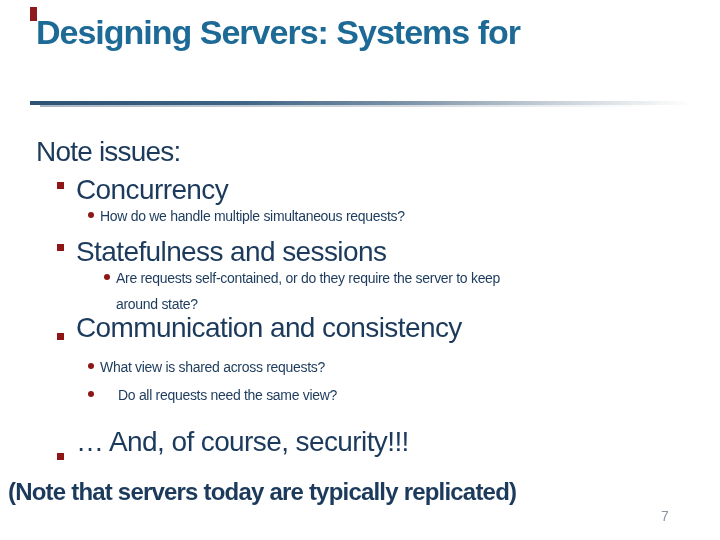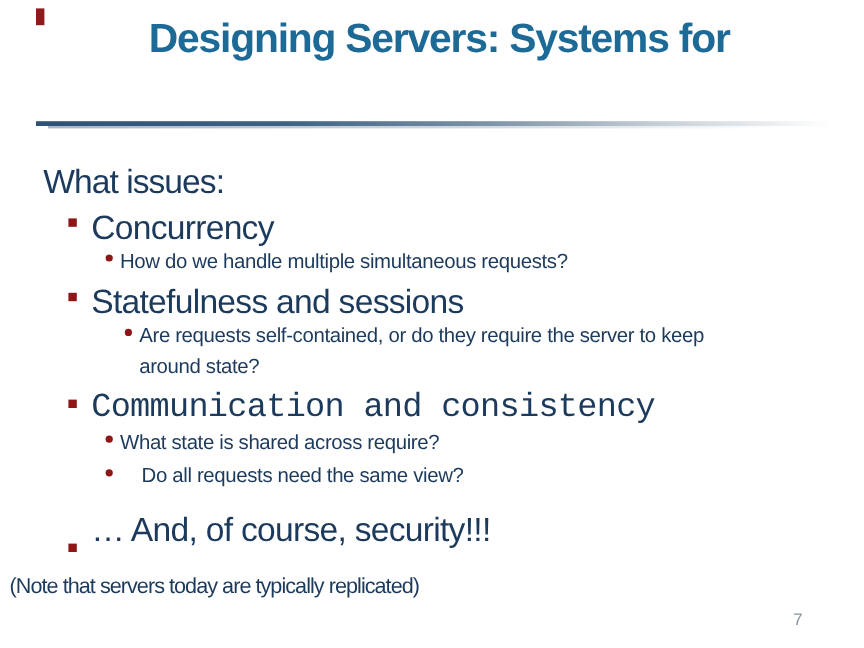--- a/index.html
+++ b/index.html
@@ -1,21 +1,21 @@
 <!DOCTYPE html>
 <html style="--title-color: #1d6a96; --body-color: #1c3a5c; --bullet-color: #8e1616; --tick-color: #8e1a1c; --page-color: #8a95a1;"><head>
 <meta charset="utf-8">
 <style>
   html,body { margin:0; padding:0; }
   body { background:#666; }
   .slide {
     position:relative; width:720px; height:540px; background:#ffffff;
     overflow:hidden; font-family:"Liberation Sans", sans-serif;
   }
-  .abs { position:absolute; white-space:nowrap;text-align:center; }
+  .abs { position:absolute; white-space:nowrap; }
 
   .accent-tick { left:30px; top:7px; width:7px; height:14px; background:var(--tick-color,#8e1a1c); }
 
   .title {
     left:36px; top:13px; width:660px;
     font-size:34px; font-weight:bold; line-height:38px;
     letter-spacing:-1px; color:var(--title-color,#1d6a96);
   }
 
   .rule-main {
@@ -24,72 +24,72 @@
   }
   .rule-shadow {
     left:40px; top:105px; width:680px; height:2px;
     background:linear-gradient(to right,#aab6c2 0%, #d4dae0 55%, rgba(255,255,255,0) 90%);
   }
 
   .body-text { color:var(--body-color,#1c3a5c); }
   .heading { left:36px; top:136px; font-size:28px; letter-spacing:-0.8px; }
 
   .l1 { font-size:28px; letter-spacing:-0.6px; left:76px; }
-  .l2 { font-size:17px; letter-spacing:-0.3px; left:100px; }
+  .l2 { font-size:14px; letter-spacing:-0.3px; left:100px; }
 
   .sq { width:7px; height:7px; background:var(--bullet-color,#8e1616); left:57px; }
   .rd { width:6px; height:6px; border-radius:50%; background:var(--bullet-color,#8e1616); left:88px; }
 
   .t-conc   { top:174px; }  .b-conc   { top:182px; }
   .t-how    { top:208px; }  .b-how    { top:212px; }
   .t-state  { top:236px; }  .b-state  { top:244px; }
   .t-are    { top:270px; left:116px; }  .b-are { top:274px; left:104px; }
   .t-around { top:296px; left:116px; }
-  .t-comm   { top:325px;font-family:Liberation Mono, monospace; }  .b-comm   { top:333px; }
+  .t-comm   { top:312px; }  .b-comm   { top:333px; }
   .t-what   { top:359px; }  .b-what   { top:363px; }
   .t-do     { top:387px;margin-left:18px; }  .b-do     { top:391px; }
   .t-sec    { top:426px; }  .b-sec    { top:453px; }
 
-  .note { left:8px; top:478px; font-size:18px; letter-spacing:-0.8px; }
+  .note { left:8px; top:478px; font-size:24px; letter-spacing:-0.8px;font-weight:bold; }
   .page-number { left:661px; top:508px; font-size:14px; color:var(--page-color,#8a95a1); }
 </style>
 </head>
 <body>
 
 <div class="slide">
 
   <div class="abs accent-tick"></div>
 
   <div class="abs title">
     <div>Designing Servers: Systems for</div>
   </div>
 
   <div class="abs rule-main"></div>
   <div class="abs rule-shadow"></div>
 
-  <div class="abs body-text heading">What issues:</div>
+  <div class="abs body-text heading">Note issues:</div>
 
   <div class="abs sq b-conc"></div>
   <div class="abs body-text l1 t-conc">Concurrency</div>
 
   <div class="abs rd b-how"></div>
   <div class="abs body-text l2 t-how">How do we handle multiple simultaneous requests?</div>
 
   <div class="abs sq b-state"></div>
   <div class="abs body-text l1 t-state">Statefulness and sessions</div>
 
   <div class="abs rd b-are"></div>
   <div class="abs body-text l2 t-around">around state?</div>
   <div class="abs body-text l2 t-are">Are requests self-contained, or do they require the server to keep</div>
 
   <div class="abs sq b-comm"></div>
   <div class="abs body-text l1 t-comm">Communication and consistency</div>
 
   <div class="abs rd b-what"></div>
-  <div class="abs body-text l2 t-what">What state is shared across require?</div>
+  <div class="abs body-text l2 t-what">What view is shared across requests?</div>
 
   <div class="abs rd b-do"></div>
   <div class="abs body-text l2 t-do">Do all requests need the same view?</div>
 
   <div class="abs sq b-sec"></div>
   <div class="abs body-text l1 t-sec">… And, of course, security!!!</div>
 
   <div class="abs body-text note">(Note that servers today are typically replicated)</div>
 
   <div class="abs page-number">7</div>

